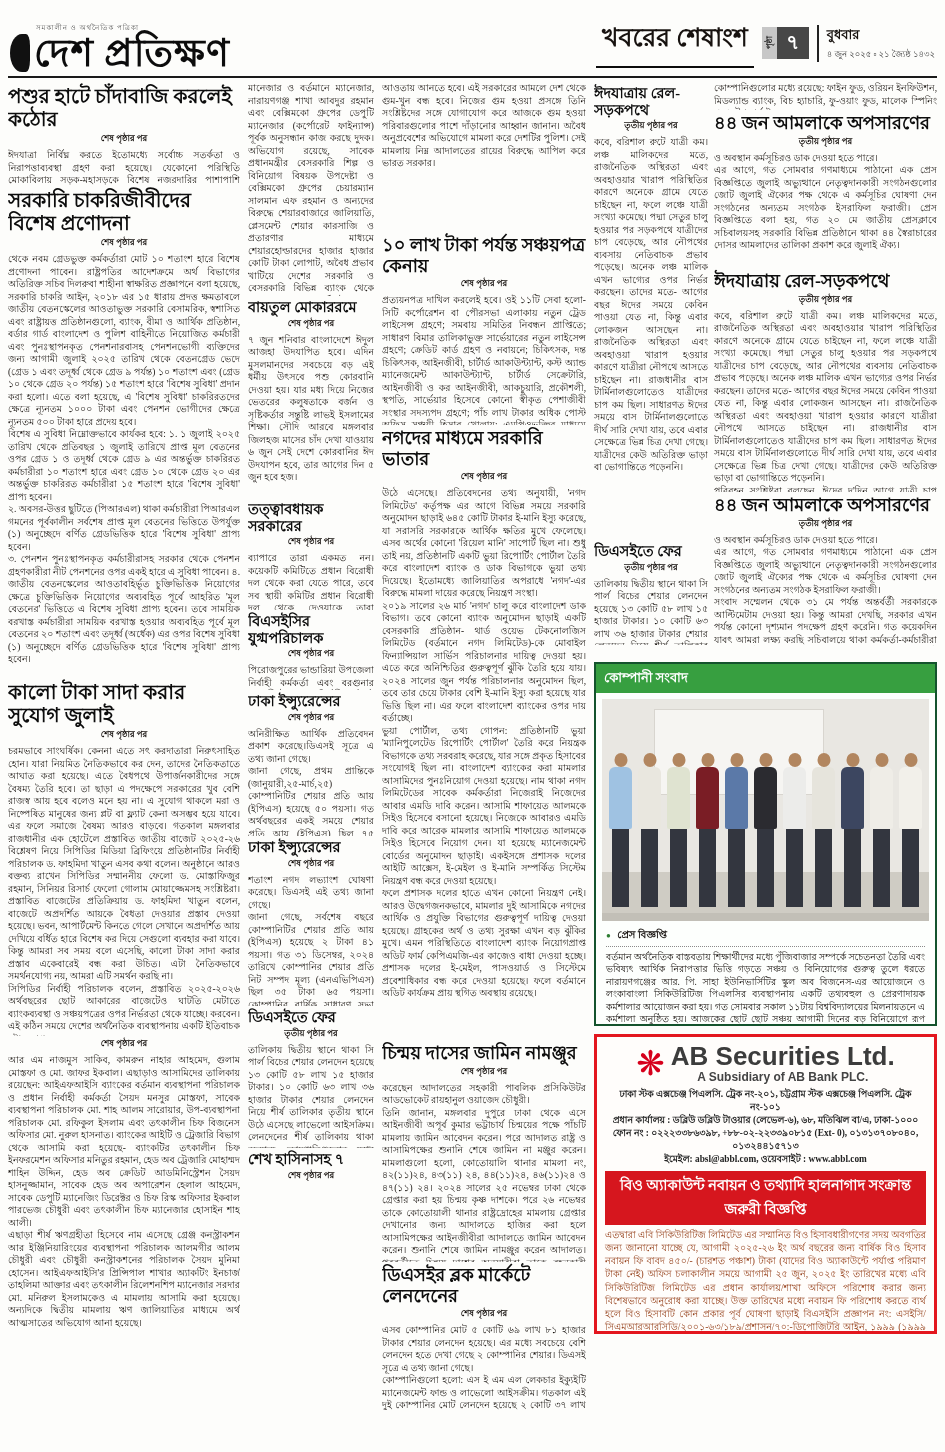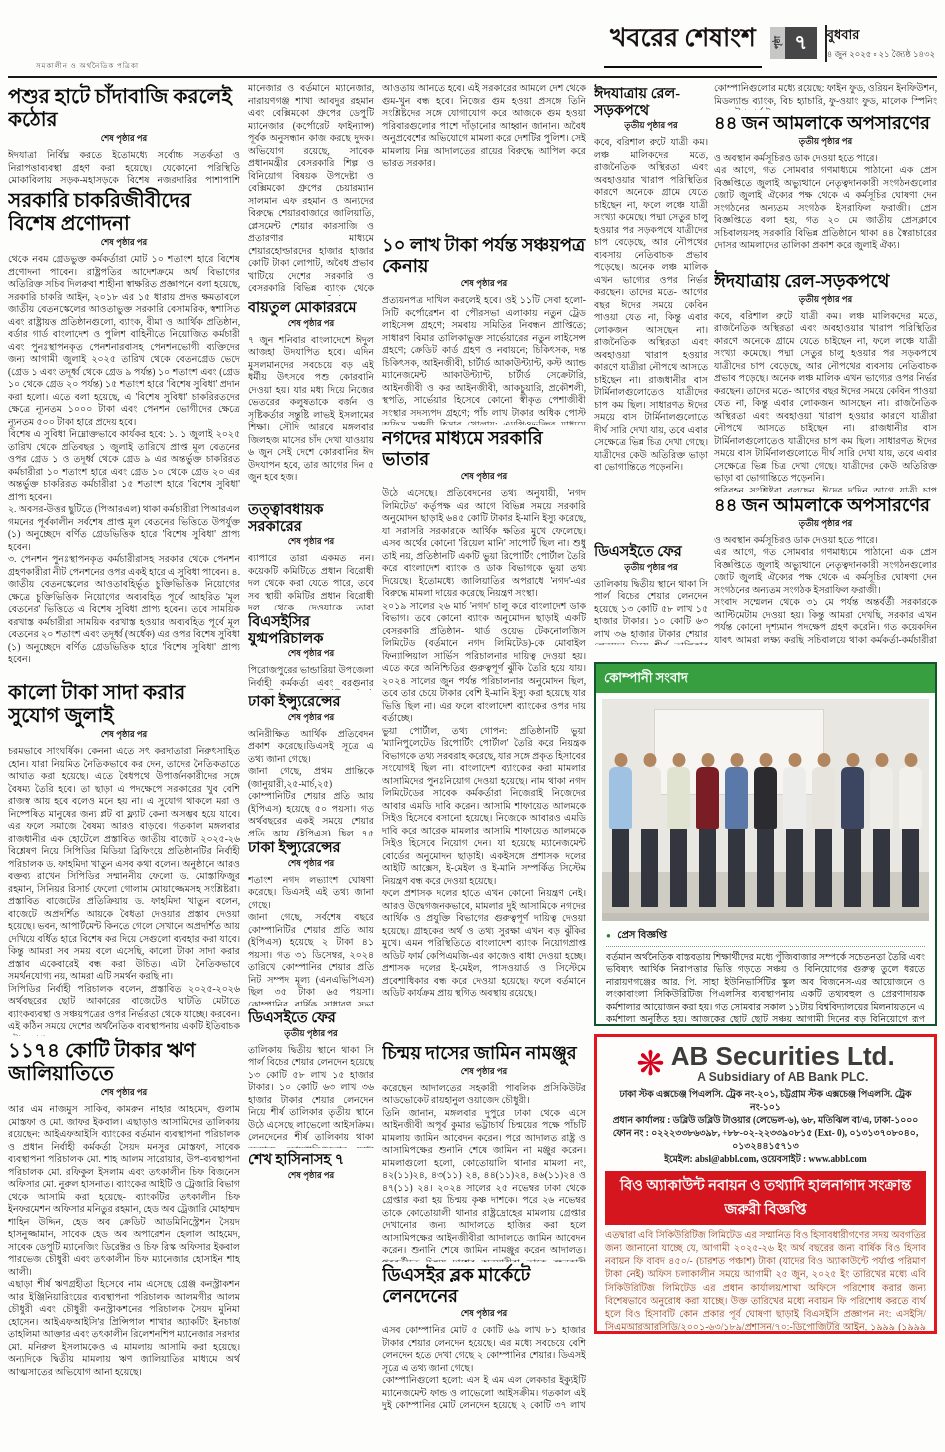--- a/index.html
+++ b/index.html
@@ -10,21 +10,21 @@
   .masthead-row{display:flex;justify-content:space-between;align-items:flex-end;height:78px;border-bottom:2px solid #1a1a1a;padding:6px 2px 4px 2px}
   .masthead .tagline{font-size:7px;color:#555;margin-left:26px;letter-spacing:1px}
   .title-row{display:flex;align-items:center;gap:4px}
   .mast-logo{display:inline-block;width:20px;height:38px;background:#111;border-radius:60% 20% 20% 60%/50% 30% 30% 50%}
   .mast-title{font-size:38px;font-weight:bold;letter-spacing:1px;line-height:1;color:#0c0c0c}
   .header-right{display:flex;align-items:center;gap:8px;margin-bottom:4px}
   .section-title{font-size:25px;font-weight:bold;border-bottom:2.5px solid #0c0c0c;padding:0 6px 5px 6px}
   .page-chip{display:flex;align-items:stretch}
   .page-label{writing-mode:vertical-rl;transform:rotate(180deg);font-size:8px;background:#c7c7c7;color:#222;display:flex;align-items:center;justify-content:center;padding:1px;font-weight:bold}
   .page-num{width:32px;height:32px;background:#474747;color:#fff;display:flex;align-items:center;justify-content:center;font-size:20px;font-weight:bold}
-  .date-block{border-left:2px solid #222}
+  .date-block{padding-left:8px;border-left:2px solid #222}
   .date-block .day{font-size:13px;font-weight:bold}
   .date-block .date-line{font-size:8.5px;color:#333;margin-top:2px}
   
   .cols{display:flex;gap:8px;padding-top:4px;height:1368px;overflow:hidden}
   .col{overflow:hidden}
   .col-a{width:232px;flex:0 0 auto}
   .col-b{width:126px;flex:0 0 auto}
   .col-c{width:204px;flex:0 0 auto}
   .col-d{flex:1 1 auto;display:flex;flex-direction:column}
   .d-top{display:flex;gap:6px}
@@ -66,20 +66,24 @@
   .apara{font-size:9.5px;line-height:1.38;text-align:justify;color:#96421c;margin-bottom:3px}
 </style>
 </head>
 <body>
 
 <div class="page">
 
   <header class="masthead-row">
     <div class="masthead">
       <div class="tagline">সমকালীন ও অর্থনৈতিক পত্রিকা</div>
+      <div class="title-row">
+        <span class="mast-logo"></span>
+        <h1 class="mast-title">দেশ প্রতিক্ষণ</h1>
+      </div>
     </div>
     <div class="header-right">
       <div class="section-title">খবরের শেষাংশ</div>
       <div class="page-chip">
         <span class="page-label">পৃষ্ঠা</span>
         <span class="page-num">৭</span>
       </div>
       <div class="date-block">
         <div class="day">বুধবার</div>
         <div class="date-line">৪ জুন ২০২৫ ▫ ২১ জ্যৈষ্ঠ ১৪৩২</div>
@@ -102,21 +106,20 @@
 ২. অবসর-উত্তর ছুটিতে (পিআরএল) থাকা কর্মচারীরা পিআরএল গমনের পূর্বকালীন সর্বশেষ প্রাপ্ত মূল বেতনের ভিত্তিতে উপর্যুক্ত (১) অনুচ্ছেদে বর্ণিত গ্রেডভিত্তিক হারে 'বিশেষ সুবিধা' প্রাপ্য হবেন।
 ৩. পেনশন পুনঃস্থাপনকৃত কর্মচারীরাসহ সরকার থেকে পেনশন গ্রহণকারীরা নীট পেনশনের ওপর একই হারে এ সুবিধা পাবেন। ৪. জাতীয় বেতনস্কেলের আওতাবহির্ভূত চুক্তিভিত্তিক নিয়োগের ক্ষেত্রে চুক্তিভিত্তিক নিয়োগের অব্যবহিত পূর্বে আহরিত 'মূল বেতনের' ভিত্তিতে এ বিশেষ সুবিধা প্রাপ্য হবেন। তবে সাময়িক বরখাস্ত কর্মচারীরা সাময়িক বরখাস্ত হওয়ার অব্যবহিত পূর্বে মূল বেতনের ২০ শতাংশ এবং তদূর্ধ্ব (অর্ধেক) এর ওপর বিশেষ সুবিধা (১) অনুচ্ছেদে বর্ণিত গ্রেডভিত্তিক হারে 'বিশেষ সুবিধা' প্রাপ্য হবেন।</div>
         </article>
         <article class="story" style="height: 358px;">
           <h2 class="headline h-xl">কালো টাকা সাদা করার সুযোগ জুলাই</h2>
           <div class="byline">শেষ পৃষ্ঠার পর</div>
           <div class="body">চরমভাবে সাংঘর্ষিক। কেননা এতে সৎ করদাতারা নিরুৎসাহিত হোন। যারা নিয়মিত নৈতিকভাবে কর দেন, তাদের নৈতিকতাতে আঘাত করা হয়েছে। এতে বৈধপথে উপার্জনকারীদের সঙ্গে বৈষম্য তৈরি হবে। তা ছাড়া এ পদক্ষেপে সরকারের খুব বেশি রাজস্ব আয় হবে বলেও মনে হয় না। এ সুযোগ থাকলে মরা ও নিষ্পেষিত মানুষের জন্য প্লট বা ফ্ল্যাট কেনা অসম্ভব হয়ে যাবে। এর ফলে সমাজে বৈষম্য আরও বাড়বে। গতকাল মঙ্গলবার রাজধানীর এক হোটেলে প্রস্তাবিত জাতীয় বাজেট ২০২৫-২৬ বিশ্লেষণ নিয়ে সিপিডির মিডিয়া ব্রিফিংয়ে প্রতিষ্ঠানটির নির্বাহী পরিচালক ড. ফাহমিদা খাতুন এসব কথা বলেন। অনুষ্ঠানে আরও বক্তব্য রাখেন সিপিডির সম্মাননীয় ফেলো ড. মোস্তাফিজুর রহমান, সিনিয়র রিসার্চ ফেলো গোলাম মোয়াজ্জেমসহ সংশ্লিষ্টরা। প্রস্তাবিত বাজেটের প্রতিক্রিয়ায় ড. ফাহমিদা খাতুন বলেন, বাজেটে অপ্রদর্শিত আয়কে বৈধতা দেওয়ার প্রস্তাব দেওয়া হয়েছে। ভবন, আপার্টমেন্ট কিনতে গেলে সেখানে অপ্রদর্শিত আয় দেখিয়ে বর্ধিত হারে বিশেষ কর দিয়ে সেগুলো ব্যবহার করা যাবে। কিন্তু আমরা সব সময় বলে এসেছি, কালো টাকা সাদা করার প্রস্তাব একেবারেই বন্ধ করা উচিত। এটা নৈতিকভাবে সমর্থনযোগ্য নয়, আমরা এটি সমর্থন করছি না।
 সিপিডির নির্বাহী পরিচালক বলেন, প্রস্তাবিত ২০২৫-২০২৬ অর্থবছরের ছোট আকারের বাজেটেও ঘাটতি মেটাতে ব্যাংকব্যবস্থা ও সঞ্চয়পত্রের ওপর নির্ভরতা থেকে যাচ্ছে। করবেন। এই কঠিন সময়ে দেশের অর্থনৈতিক ব্যবস্থাপনায় একটি ইতিবাচক দৃষ্টান্ত স্থাপন করবেন।</div>
         </article>
         <article class="story" style="height: 410px;">
-          <h2 class="headline h-xl">১১৭৪ কোটি টাকার ঋণ জালিয়াতিতে</h2>
           <div class="byline">শেষ পৃষ্ঠার পর</div>
           <div class="body">আর এম নাজমুস সাকিব, কামরুন নাহার আহমেদ, গুলাম মোস্তফা ও মো. জাফর ইকবাল। এছাড়াও আসামিদের তালিকায় রয়েছেন: আইএফআইসি ব্যাংকের বর্তমান ব্যবস্থাপনা পরিচালক ও প্রধান নির্বাহী কর্মকর্তা সৈয়দ মনসুর মোস্তফা, সাবেক ব্যবস্থাপনা পরিচালক মো. শাহ আলম সারোয়ার, উপ-ব্যবস্থাপনা পরিচালক মো. রফিকুল ইসলাম এবং তৎকালীন চিফ বিজনেস অফিসার মো. নুরুল হাসনাত। ব্যাংকের আইটি ও ট্রেজারি বিভাগ থেকে আসামি করা হয়েছে- ব্যাংকটির তৎকালীন চিফ ইনফরমেশন অফিসার মনিতুর রহমান, হেড অব ট্রেজারি মোহাম্মদ শাহিন উদ্দিন, হেড অব ক্রেডিট আডমিনিস্ট্রেশন সৈয়দ হাসনুজ্জামান, সাবেক হেড অব অপারেশন হেলাল আহমেদ, সাবেক ডেপুটি ম্যানেজিং ডিরেক্টর ও চিফ রিস্ক অফিসার ইকবাল পারভেজ চৌধুরী এবং তৎকালীন চিফ ম্যানেজার হোসাইন শাহ আলী।
 এছাড়া শীর্ষ ঋণগ্রহীতা হিসেবে নাম এসেছে গ্রেঞ্জ কনস্ট্রাকশন আর ইঞ্জিনিয়ারিংয়ের ব্যবস্থাপনা পরিচালক আলমগীর আলম চৌধুরী এবং চৌধুরী কনস্ট্রাকশনের পরিচালক সৈয়দ মুনিমা হোসেন। আইএফআইসি'র প্রিন্সিপাল শাখার অ্যাকটিং ইনচার্জ তাহলিমা আক্তার এবং তৎকালীন রিলেশনশিপ ম্যানেজার সরদার মো. মনিরুল ইসলামকেও এ মামলায় আসামি করা হয়েছে। অন্যদিকে দ্বিতীয় মামলায় ঋণ জালিয়াতির মাধ্যমে অর্থ আত্মসাতের অভিযোগ আনা হয়েছে।</div>
         </article>
       </section>
     <section class="col col-b">
         <article class="story" style="height: 214px;">
           <div class="body">মানেজার ও বর্তমানে ম্যানেজার, নারায়ণগঞ্জ শাখা আবদুর রহমান এবং বেক্সিমকো গ্রুপের ডেপুটি ম্যানেজার (কর্পোরেট ফাইন্যান্স) পূর্বক অনুসন্ধান কাজ করছে দুদক। অভিযোগ রয়েছে, সাবেক প্রধানমন্ত্রীর বেসরকারি শিল্প ও বিনিয়োগ বিষয়ক উপদেষ্টা ও বেক্সিমকো গ্রুপের চেয়ারম্যান সালমান এফ রহমান ও অন্যদের বিরুদ্ধে শেয়ারবাজারে জালিয়াতি, প্লেসমেন্ট শেয়ার কারসাজি ও প্রতারণার মাধ্যমে শেয়ারহোল্ডারদের হাজার হাজার কোটি টাকা লোপাট, অবৈধ প্রভাব খাটিয়ে দেশের সরকারি ও বেসরকারি বিভিন্ন ব্যাংক থেকে প্রায় ৩৬ হাজার কোটি টাকা ঋণ গ্রহণপূর্বক আত্মসাতসহ হাজার হাজার কোটি টাকা বিদেশে পাচারের অভিযোগ রয়েছে।</div>
         </article>
         <article class="story" style="height: 202px;">

